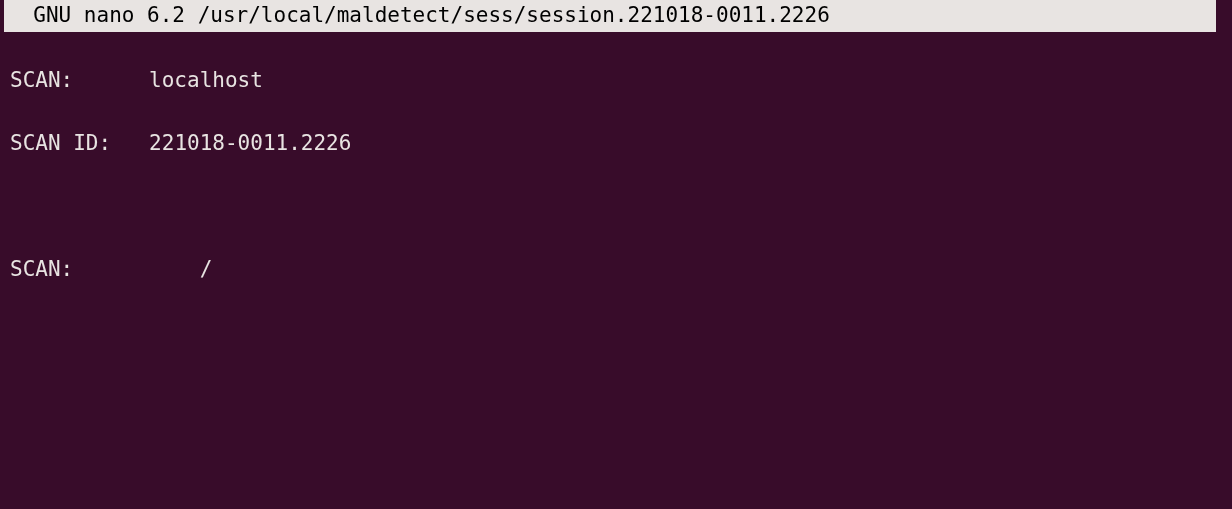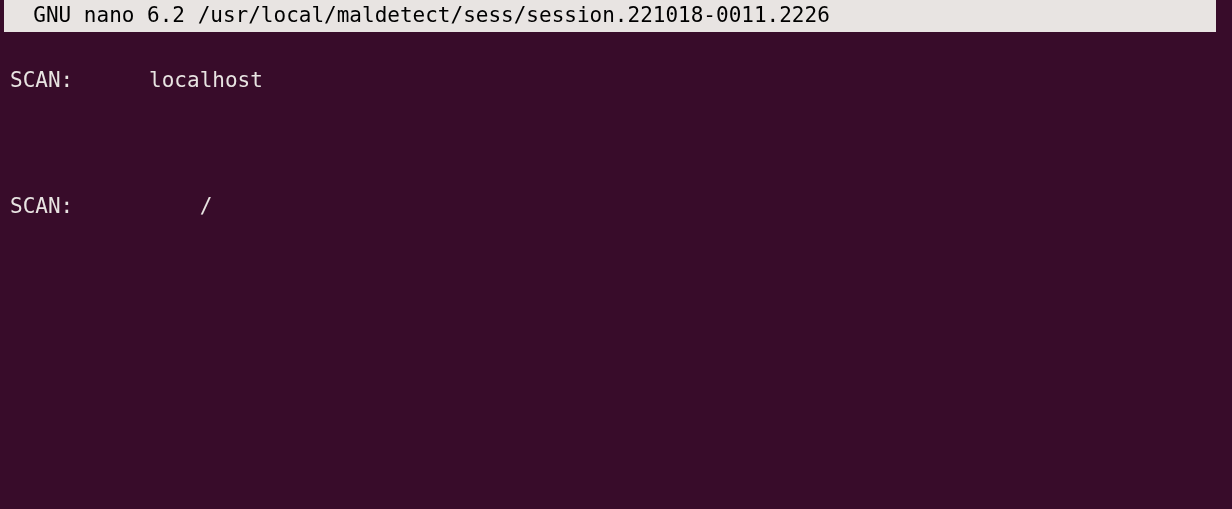--- a/index.html
+++ b/index.html
@@ -33,20 +33,21 @@
       display: block;
       min-height: 1.5em;
     }
   </style>
 </head>
 <body>
 
 <div class="title-bar"><span>  GNU nano 6.2 /usr/local/maldetect/sess/session.221018-0011.2226             </span></div>
 <div class="content">
 <span class="line"><span>SCAN:</span>      <span>localhost</span></span>
+<span class="line"><span>SCAN ID:</span>   <span>221018-0011.2226</span></span>
 <span class="line"> </span>
 <span class="line"><span>SCAN:</span>          <span>/</span></span>
 <span class="line">   </span>
 
 
 
 
 
 </div>
 

